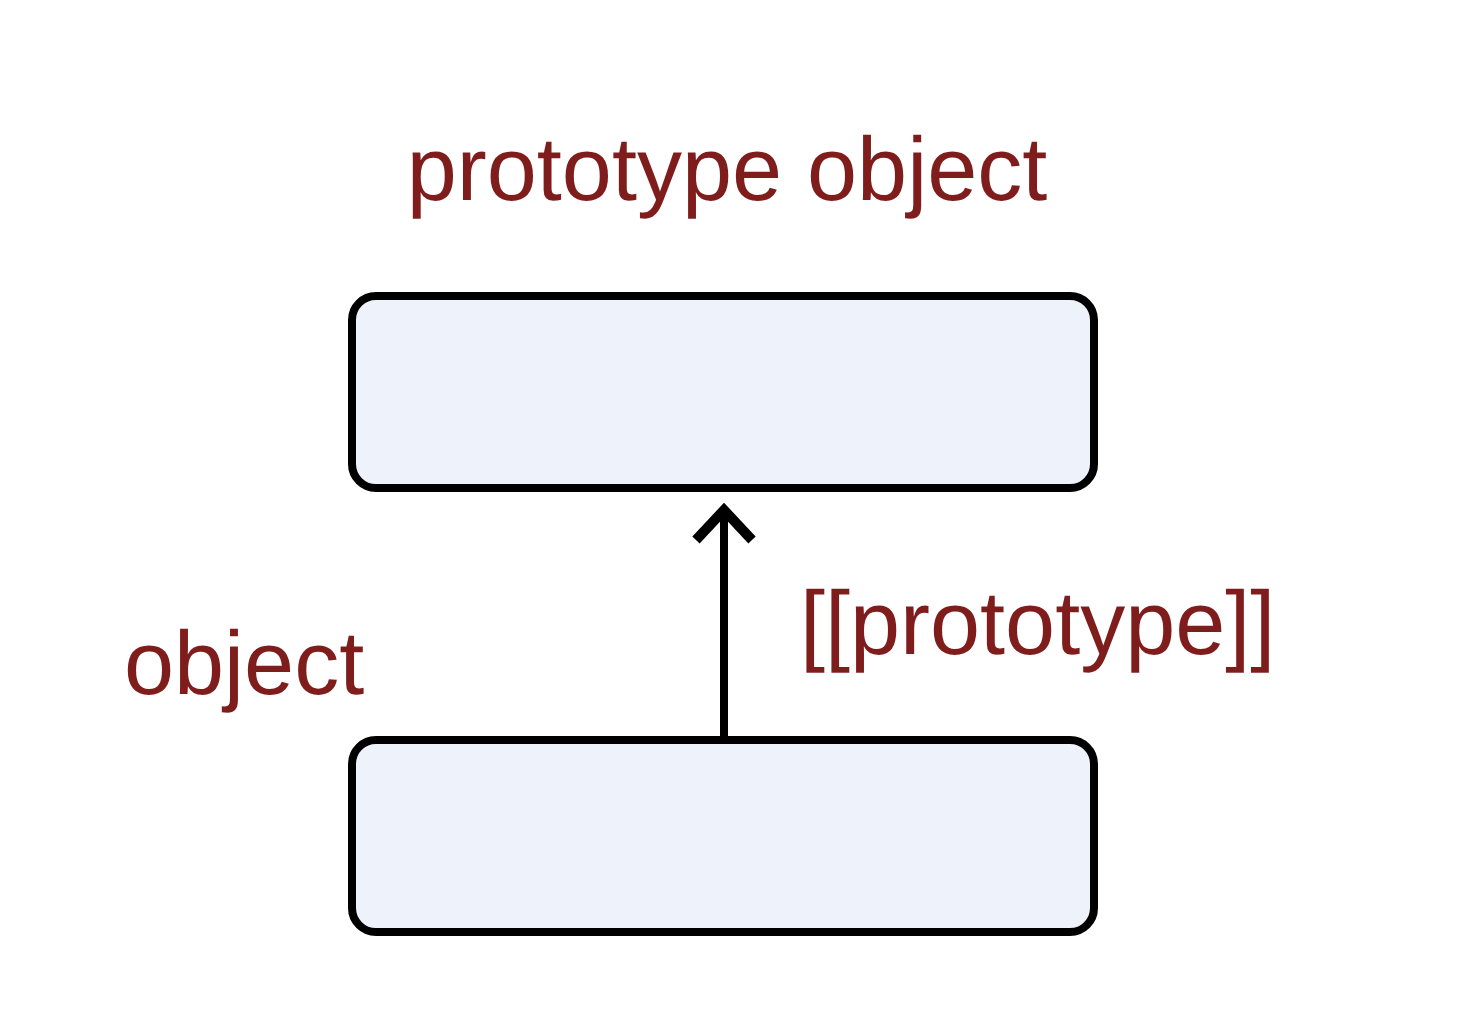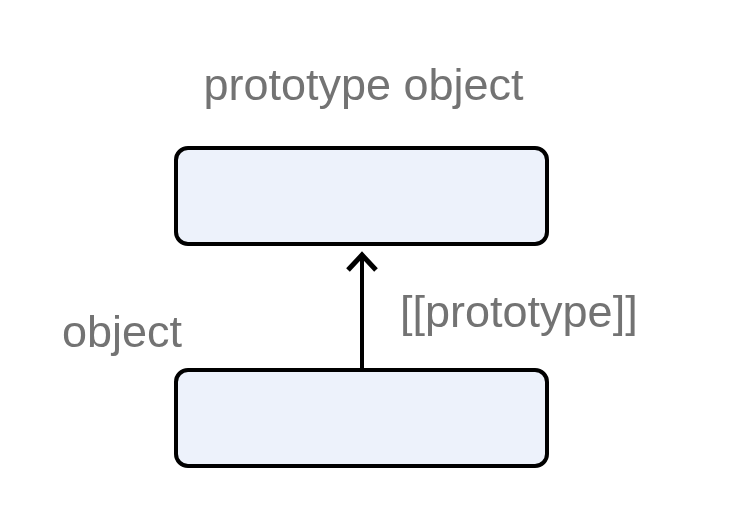--- a/index.html
+++ b/index.html
@@ -33,21 +33,21 @@
     height: 100px;
   }
   #object-box {
     left: 174px;
     top: 368px;
     width: 375px;
     height: 100px;
   }
   .diagram-label {
     position: absolute;
-    color: #737373;
+    color: #7f1d1d;
     white-space: nowrap;
     line-height: 1;
   }
   #prototype-object-label {
     left: 176px;
     top: 62px;
     width: 375px;
     text-align: center;
     font-size: 45px;
   }

